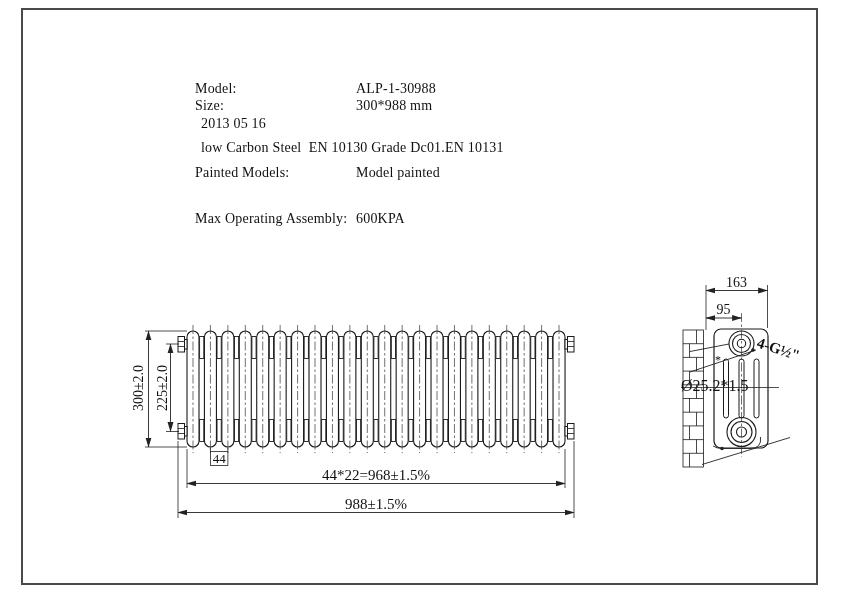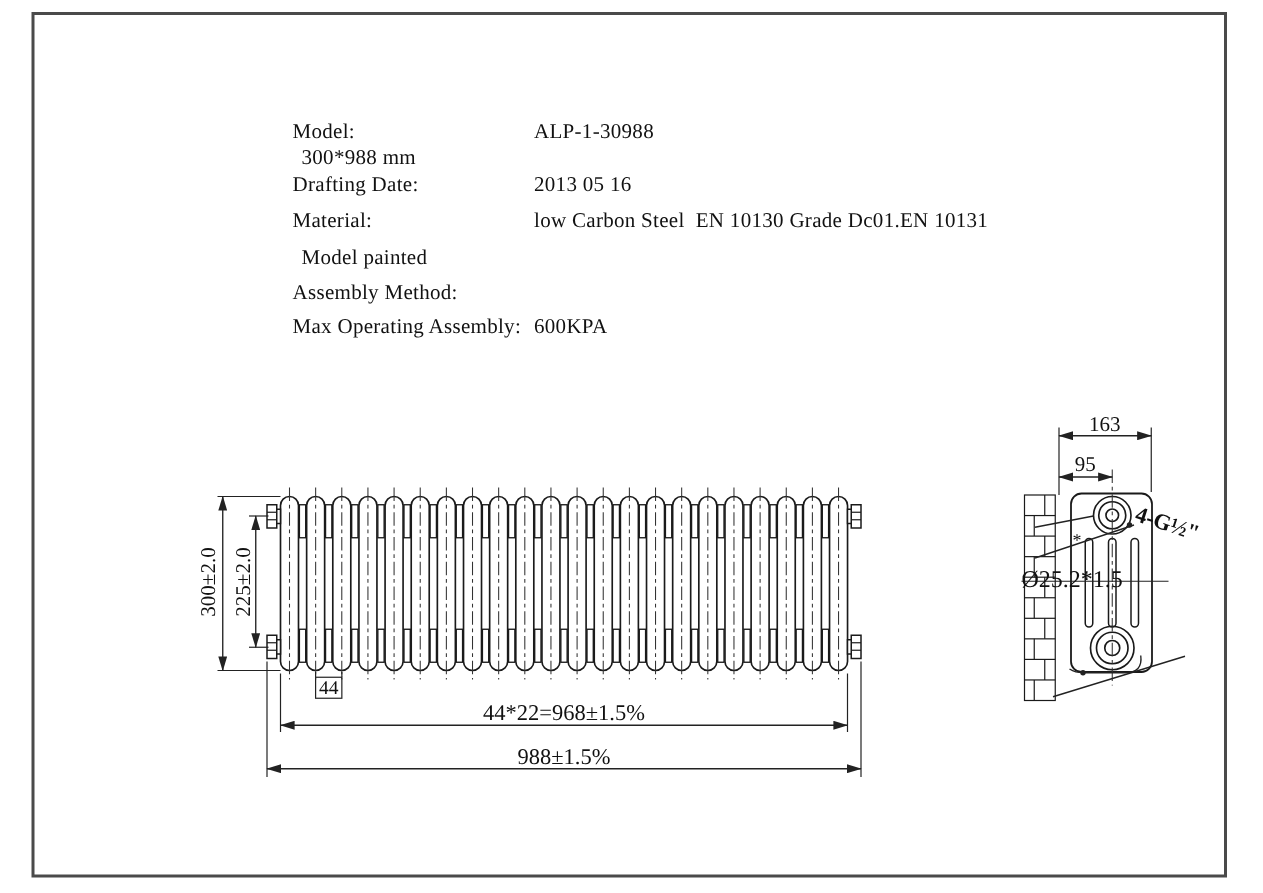--- a/index.html
+++ b/index.html
@@ -41,35 +41,34 @@
 <body>
 
 <div class="border-frame"></div>
 
 <div class="spec">
   <div class="spec-row" style="top:81px">
     <span class="spec-label">Model:</span>
     <span class="spec-value">ALP-1-30988</span>
   </div>
   <div class="spec-row" style="top:98px">
+    <span class="spec-label">Size:</span>
     <span class="spec-value">300*988 mm</span>
   </div>
   <div class="spec-row" style="top:116px">
-    <span class="spec-label">Drafting Date:</span>
     <span class="spec-value">2013 05 16</span>
   </div>
   <div class="spec-row" style="top:140px">
-    <span class="spec-label">Material:</span>
     <span class="spec-value">low Carbon Steel  EN 10130 Grade Dc01.EN 10131</span>
   </div>
   <div class="spec-row" style="top:165px">
+    <span class="spec-label">Painted Models:</span>
     <span class="spec-value">Model painted</span>
   </div>
   <div class="spec-row" style="top:188px">
-    <span class="spec-label">Assembly Method:</span>
   </div>
   <div class="spec-row" style="top:211px">
     <span class="spec-label">Max Operating Assembly:</span>
     <span class="spec-value">600KPA</span>
   </div>
 </div>
 
 <svg width="842" height="595" viewBox="0 0 842 595">
   <defs>
     <marker id="arr" viewBox="0 0 10 6" refX="9.5" refY="3" markerWidth="11" markerHeight="7" orient="auto-start-reverse">

